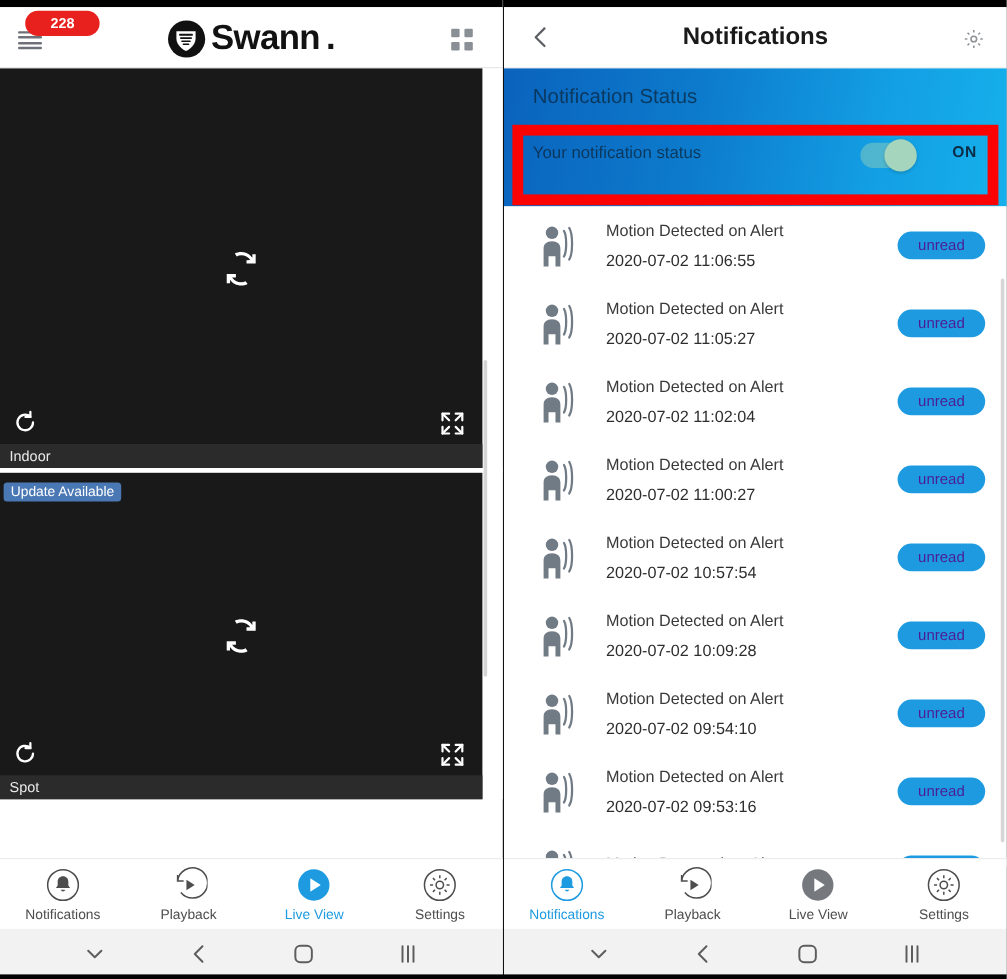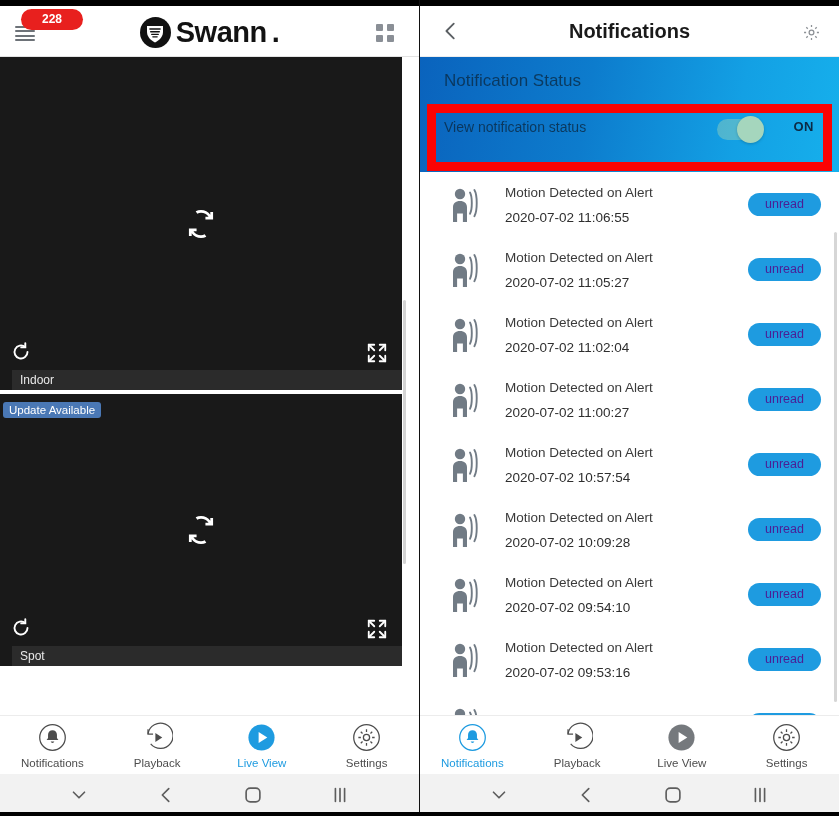--- a/index.html
+++ b/index.html
@@ -55,21 +55,21 @@
   .tile-1 { height: 333px; }
   .tile-2 { height: 272px; }
   .tile-gap { height: 4px; background: #fff; }
   .spinner {
     position: absolute; left: 50%; top: 50%; transform: translate(-50%,-50%);
     width: 36px; height: 36px;
   }
   .refresh-btn { position: absolute; left: 9px; bottom: 26px; width: 24px; height: 24px; }
   .expand-btn { position: absolute; right: 14px; bottom: 26px; width: 22px; height: 22px; }
   .cam-label {
-    position: absolute; left: 12px; right: 0; bottom: 0; height: 20px;
+    position: absolute; left: 0; right: 0; bottom: 0; height: 20px;
     background: #2b2b2b; color: #e9e9e9; font-size: 12px;
     line-height: 20px; padding-left: 8px;
   }
   .update-badge {
     position: absolute; left: 3px; top: 8px;
     background: #4a78b5; color: #fff; font-size: 11.5px;
     padding: 2px 6px; border-radius: 3px;
   }
   .l-scroll {
     position: absolute; right: 13px; top: 243px; width: 3px; height: 264px;
@@ -336,21 +336,21 @@
         <svg width="19" height="19" viewBox="0 0 24 24" fill="none" stroke="#8d9196" stroke-width="1.6">
           <circle cx="12" cy="12" r="3"></circle>
           <path d="M12 2.6v2.6M12 18.8v2.6M21.4 12h-2.6M5.2 12H2.6M18.6 5.4l-1.9 1.9M7.3 16.7l-1.9 1.9M18.6 18.6l-1.9-1.9M7.3 7.3L5.4 5.4"></path>
         </svg>
       </span>
     </div>
 
     <div class="status-wrap">
       <div class="status-title">Notification Status</div>
       <div class="status-row">
-        <span class="status-label">View notification status</span>
+        <span class="status-label">Your notification status</span>
       </div>
       <div class="toggle">
         <span class="toggle-knob"></span>
       </div>
       <div class="toggle-on-text">ON</div>
       <div class="highlight-box"></div>
     </div>
 
     <div class="notif-list">
       <div class="r-scroll"></div>

